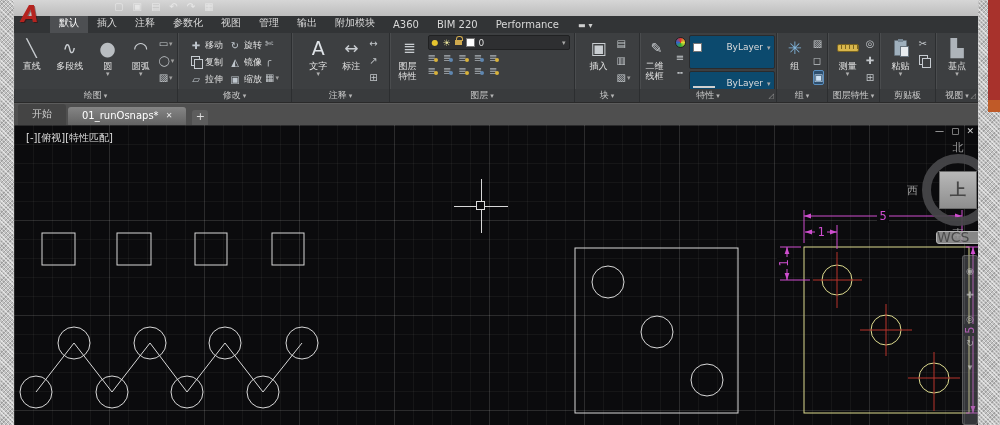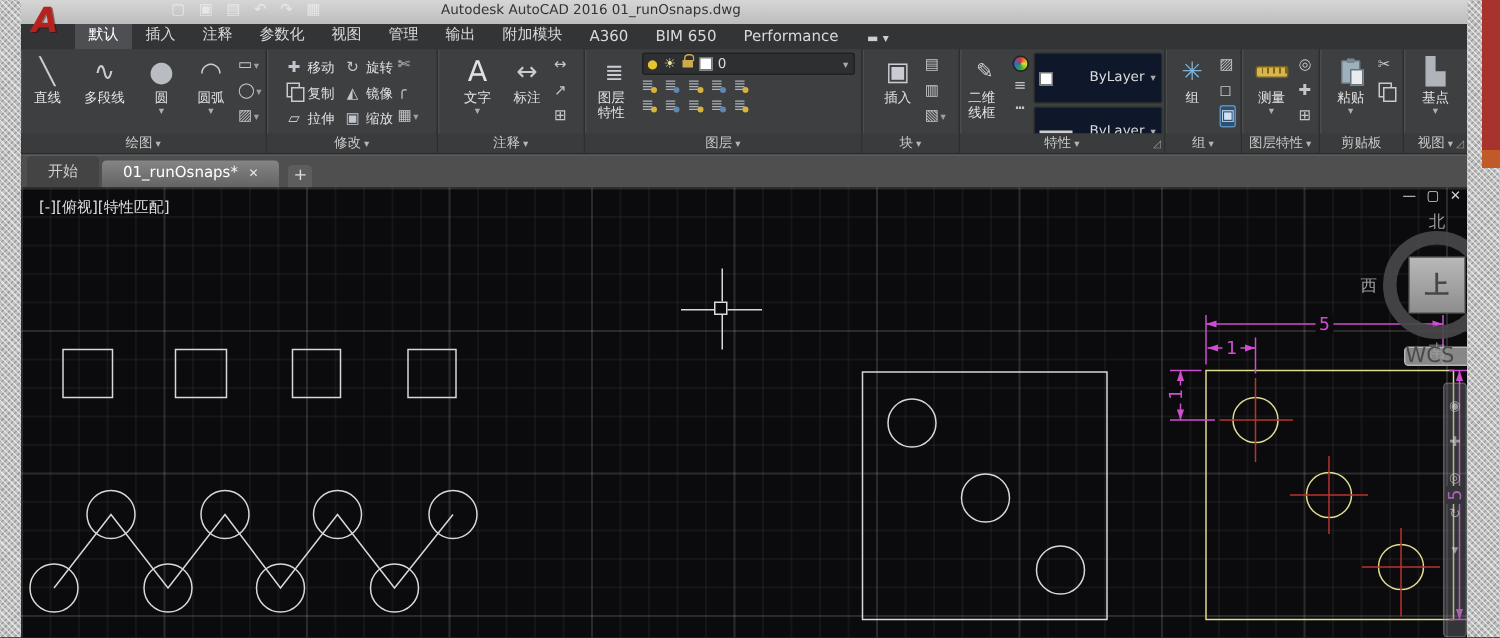--- a/index.html
+++ b/index.html
@@ -85,22 +85,22 @@
   .layer-tools span:nth-child(odd)::after { content:''; position:absolute; right:-2px; bottom:1px;
     width:4px; height:4px; border-radius:50%; background:#d8b23a; }
   .layer-tools span:nth-child(even)::after { content:''; position:absolute; right:-2px; bottom:1px;
     width:4px; height:4px; border-radius:50%; background:#5f87b0; }
 
   
   .prop-minicol { display:flex; flex-direction:column; align-items:center; gap:4px; padding-top:2px; }
   .ic-wheel { width:11px; height:11px; border-radius:50%;
     background:conic-gradient(#d33,#dd3,#3a3,#36c,#d33); border:1px solid #222; }
   .prop-drops { display:flex; flex-direction:column; gap:2px; width:86px; }
-  .prop-row { height:15px; background:#0f172a; border:1px solid #2a2b2d; border-radius:2px;
-    display:flex; align-items:center; gap:4px; padding:16px 3px; font-size:9px; color:#dcdcdc; }
+  .prop-row { height:15px; background:#0c4a6e; border:1px solid #2a2b2d; border-radius:2px;
+    display:flex; align-items:flex-end; gap:4px; padding:16px 3px; font-size:9px; color:#dcdcdc; }
   .prop-row .lw { width:22px; height:2px; background:#cfcfcf; }
   .prop-row .lt { width:22px; height:1px; background:#cfcfcf; }
   .prop-row .grow { flex:1; text-align:right; }
   .prop-row .chev { font-size:7px; color:#aaa; }
 
   .hl-blue { background:#2e4f6e; border:1px solid #5a8fc0; border-radius:2px; color:#cfe3f5; }
 
   .ic-copy { width:11px; height:11px; position:relative; display:inline-block; }
   .ic-copy::before { content:''; position:absolute; left:0; top:0; width:7px; height:8px; border:1px solid #c6cbd0; }
   .ic-copy::after { content:''; position:absolute; left:3px; top:3px; width:7px; height:8px;
@@ -180,34 +180,33 @@
     <div class="titlebar">
       <div class="app-logo">A</div>
       <div class="qat">
         <span>▢</span>
         <span>▣</span>
         <span>▤</span>
         <span>↶</span>
         <span>↷</span>
         <span>▦</span>
       </div>
-      <div class="win-title">Autodesk AutoCAD 2016   01_runOsnaps.dwg</div>
     </div>
 
     <div class="tabrow">
       <div class="rtab active">默认</div>
       <div class="rtab">插入</div>
       <div class="rtab">注释</div>
       <div class="rtab">参数化</div>
       <div class="rtab">视图</div>
       <div class="rtab">管理</div>
       <div class="rtab">输出</div>
       <div class="rtab">附加模块</div>
       <div class="rtab">A360</div>
-      <div class="rtab">BIM 650</div>
+      <div class="rtab">BIM 220</div>
       <div class="rtab">Performance</div>
       <div class="ribbon-toggle">
         <span>▬</span>
         <span>▾</span>
       </div>
     </div>
 
     <div class="ribbon">
 
       <div class="panel" style="width:164px">

